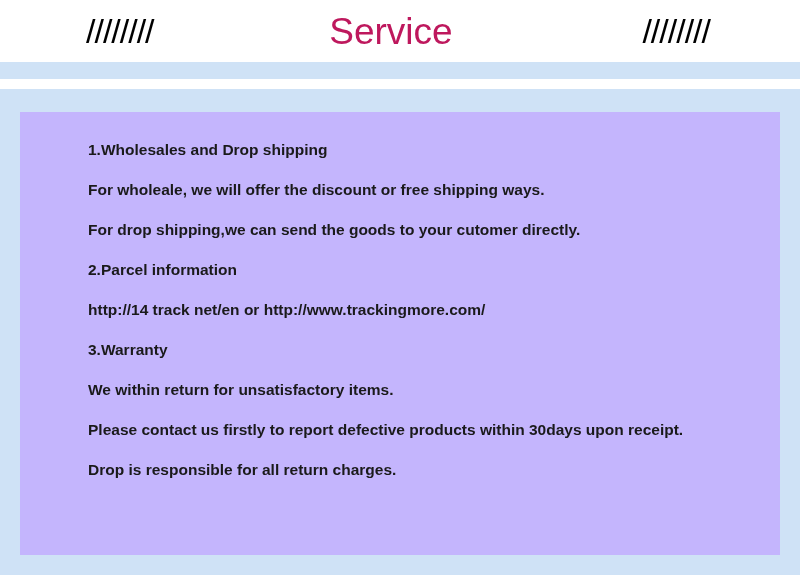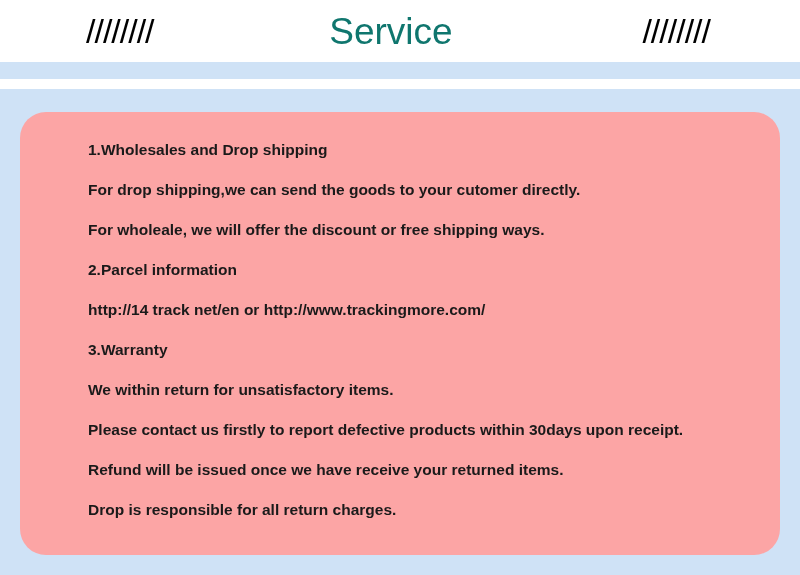--- a/index.html
+++ b/index.html
@@ -43,21 +43,21 @@
     line-height: 1;
     white-space: nowrap;
   }
   .slashes.right {
     margin-right: 4px;
   }
   .header-title {
     font-family: "Liberation Sans", sans-serif;
     font-size: 37px;
     font-weight: 400;
-    color: #0f766e;
+    color: #be185d;
     line-height: 1;
     white-space: nowrap;
     margin-left: -14px;
   }
 
   
   .band {
     position: absolute;
     left: 0;
     top: 62px;
@@ -84,24 +84,23 @@
     background: #cfe2f6;
   }
 
   
   .card {
     position: absolute;
     left: 20px;
     top: 112px;
     width: 760px;
     height: 443px;
-    background: #fca5a5;
+    background: #c4b5fd;
     box-sizing: border-box;
     padding: 18px 0 0 68px;
-    border-radius: 26px;
   }
   .line {
     font-family: "Liberation Sans", sans-serif;
     font-size: 15.5px;
     font-weight: bold;
     color: #1a1a1a;
     line-height: 40px;
     height: 40px;
     white-space: nowrap;
     letter-spacing: 0px;
@@ -118,24 +117,23 @@
     <span class="slashes right">////////</span>
   </div>
 
   <div class="band"></div>
   <div class="band-gap"></div>
 
   <div class="panel"></div>
 
   <div class="card">
     <div class="line">1.Wholesales and Drop shipping</div>
+    <div class="line">For wholeale, we will offer the discount or free shipping ways.</div>
     <div class="line">For drop shipping,we can send the goods to your cutomer directly.</div>
-    <div class="line">For wholeale, we will offer the discount or free shipping ways.</div>
     <div class="line">2.Parcel information</div>
     <div class="line">http://14 track net/en or http://www.trackingmore.com/</div>
     <div class="line">3.Warranty</div>
     <div class="line">We within return for unsatisfactory items.</div>
     <div class="line">Please contact us firstly to report defective products within 30days upon receipt.</div>
-    <div class="line">Refund will be issued once we have receive your returned items.</div>
     <div class="line">Drop is responsible for all return charges.</div>
   </div>
 
 </div>
 
 </body></html>

